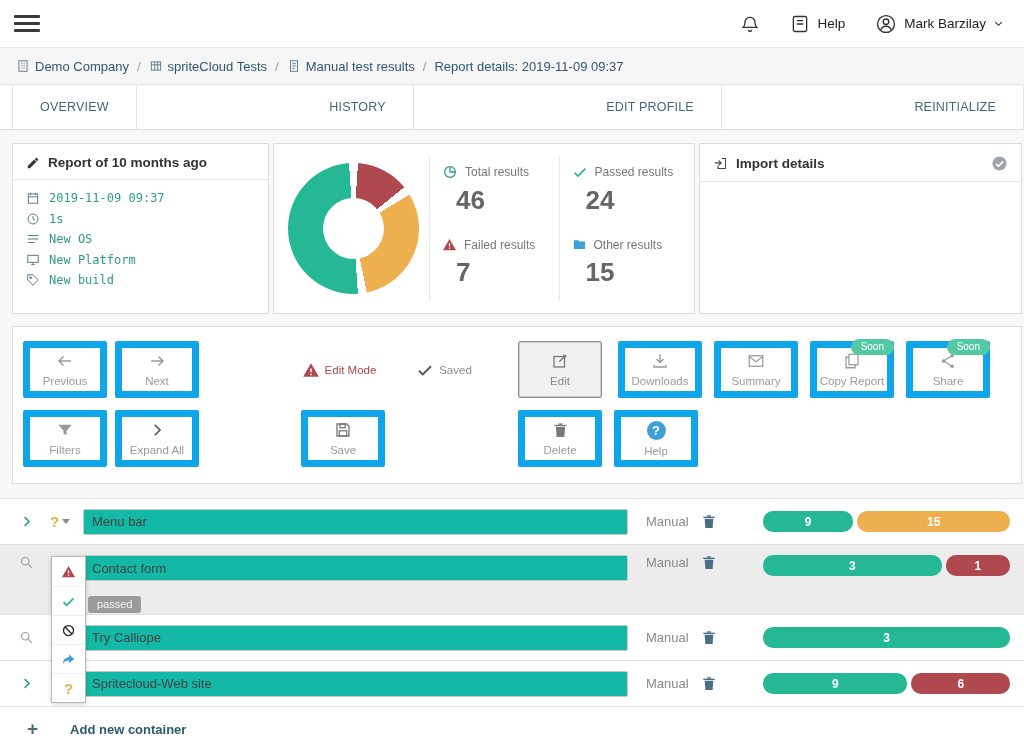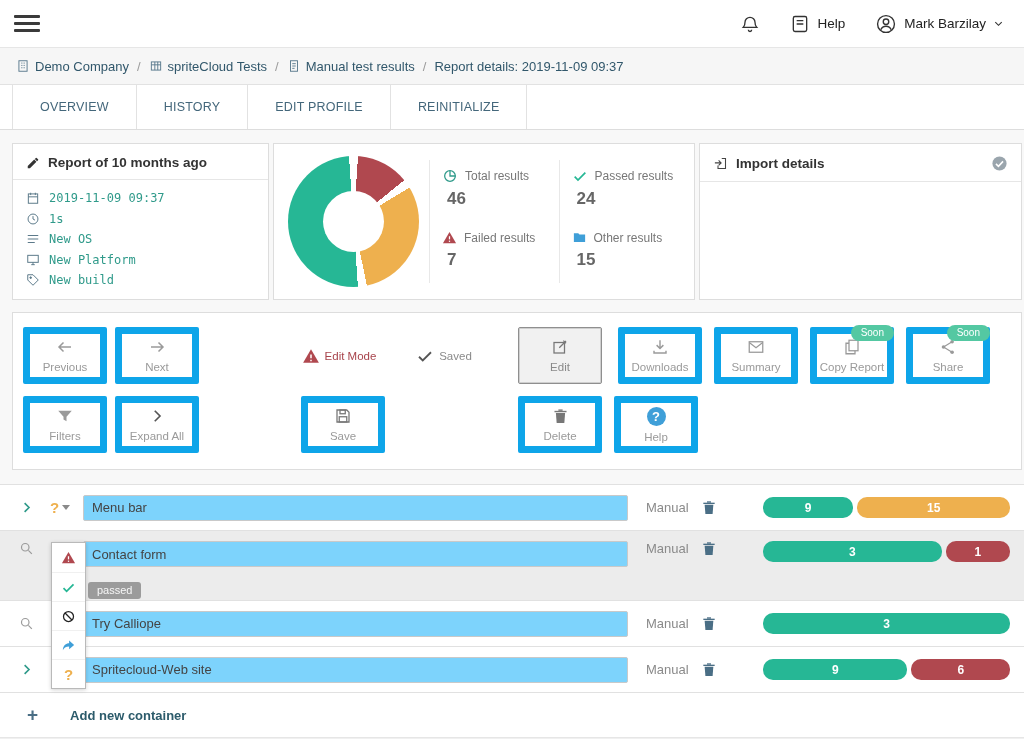--- a/index.html
+++ b/index.html
@@ -12,21 +12,21 @@
 .burger span { width:26px; height:3px; background:#3a3a3a; border-radius:1px; }
 .header-right { margin-left:auto; display:flex; align-items:center; gap:30px; }
 .h-item { display:flex; align-items:center; gap:7px; font-size:13.5px; color:#222; cursor:pointer; }
 
 
 .breadcrumb { display:flex; align-items:center; gap:8px; height:37px; background:#f6f6f6; border-bottom:1px solid #e2e2e2; padding:0 16px; font-size:13px; color:#31576b; }
 .crumb { display:flex; align-items:center; gap:5px; cursor:pointer; }
 .crumb-sep { color:#9b9b9b; }
 
 
-.tabs { display:flex; background:#fff; border-bottom:1px solid #ddd; padding-left:12px; }
+.tabs { display:flex; background:#fff; border-bottom:1px solid #ddd; padding-left:12px;justify-content:space-between; }
 .tab { padding:15px 27px; font-size:12.5px; color:#44677b; border-right:1px solid #e2e2e2; cursor:pointer; letter-spacing:.2px; }
 .tab:first-child { border-left:1px solid #e2e2e2; }
 
 
 .main { background:#f8f8f8; padding-top:13px; }
 .pad { padding:0 2px 0 12px; }
 
 .cards { display:flex; gap:4px; margin-bottom:12px; }
 .card { background:#fff; border:1px solid #ddd; }
 .card-title { display:flex; align-items:center; gap:8px; font-size:13.5px; font-weight:bold; color:#333; padding:11px 13px 9px; border-bottom:1px solid #e6e6e6; }
@@ -34,21 +34,21 @@
 .card-report { width:257px; }
 .report-rows { padding:8px 13px; }
 .report-row { display:flex; align-items:center; gap:9px; font-family:"DejaVu Sans Mono",monospace; font-size:12px; color:#2f9a8a; line-height:20.5px; }
 
 .card-results { width:422px; display:flex; align-items:center; padding:12px 6px 12px 14px; }
 .donut { position:relative; width:131px; height:131px; border-radius:50%; flex:none; }
 .donut::after { content:""; position:absolute; inset:35px; background:#fff; border-radius:50%; }
 .stats { display:grid; grid-template-columns:1fr 1fr; flex:1; margin-left:10px; }
 .stat { border-left:1px solid #e8e8e8; padding:8px 8px 13px 12px; }
 .stat-label { display:flex; align-items:center; gap:7px; font-size:12px; color:#777; }
-.stat-value { font-size:17px; font-weight:bold; color:#666; margin:5px 0 0 5px; }
+.stat-value { font-size:26px; font-weight:bold; color:#666; margin:5px 0 0 14px; }
 
 .card-import { flex:1; }
 .spacer-flex { flex:1; }
 
 
 .toolbar { background:#fff; border:1px solid #ddd; padding:14px 10px 16px; margin-bottom:14px; }
 .tb-row { display:flex; align-items:stretch; }
 .tb-row + .tb-row { margin-top:12px; }
 .tb-btn { position:relative; width:84px; height:57px; border:7px solid #0ea5e9; border-radius:2px; background:#fff; display:flex; flex-direction:column; align-items:center; justify-content:center; gap:5px; font-size:11.5px; color:#9a9a9a; cursor:pointer; }
 .tb-btn.active { border:1px solid #8f8f8f; background:#f1f1f1; box-shadow:inset 0 0 0 1px #cfcfcf; color:#8a8a8a; }
@@ -58,21 +58,21 @@
 .ml8{margin-left:8px} .ml12{margin-left:12px} .ml16{margin-left:16px} .ml35{margin-left:35px} .ml44{margin-left:44px} .ml100{margin-left:100px} .ml102{margin-left:102px} .ml133{margin-left:133px}
 .soon { position:absolute; top:-9px; right:-7px; background:#54c8a2; color:#fff; font-size:10px; padding:2px 10px 3px; border-radius:9px; }
 .qhelp { width:19px; height:19px; border-radius:50%; background:#3f9fd8; color:#fff; font-size:13px; font-weight:bold; display:flex; align-items:center; justify-content:center; }
 
 
 .list { position:relative; margin-top:2px; border-top:1px solid #e1e1e1; background:#fff; }
 .row { display:flex; align-items:center; height:46px; background:#fff; border-bottom:1px solid #e1e1e1; padding-right:14px; }
 .row.highlight { background:#ececec; height:70px; align-items:flex-start; padding-top:10px; }
 .row-expand { width:22px; margin-left:15px; display:flex; justify-content:center; }
 .row-status { width:46px; display:flex; align-items:center; justify-content:center; gap:3px; }
-.row-input { width:545px; height:26px; border:1px solid #c9c9c9; border-radius:2px; padding:0 8px; font-size:13px; color:#444; font-family:"Liberation Sans",sans-serif; background:#7dd3fc; }
+.row-input { width:545px; height:26px; border:1px solid #c9c9c9; border-radius:2px; padding:0 8px; font-size:13px; color:#444; font-family:"Liberation Sans",sans-serif; background:#14b8a6; }
 .row-type { margin-left:18px; font-size:13px; color:#8a8a8a; }
 .row-trash { margin-left:12px; cursor:pointer; display:flex; }
 .bars { margin-left:auto; display:flex; gap:4px; width:247px; }
 .bar { height:21px; border-radius:10px; display:flex; align-items:center; justify-content:center; color:#fff; font-size:12px; font-weight:bold; }
 .bar--passed { background:#26b795; }
 .bar--other { background:#eeb04e; }
 .bar--failed { background:#b0484f; }
 .qmark { color:#eeb04e; font-weight:bold; font-size:15px; }
 .caret { width:0; height:0; border-left:4px solid transparent; border-right:4px solid transparent; border-top:5px solid #8a8a8a; }
 

